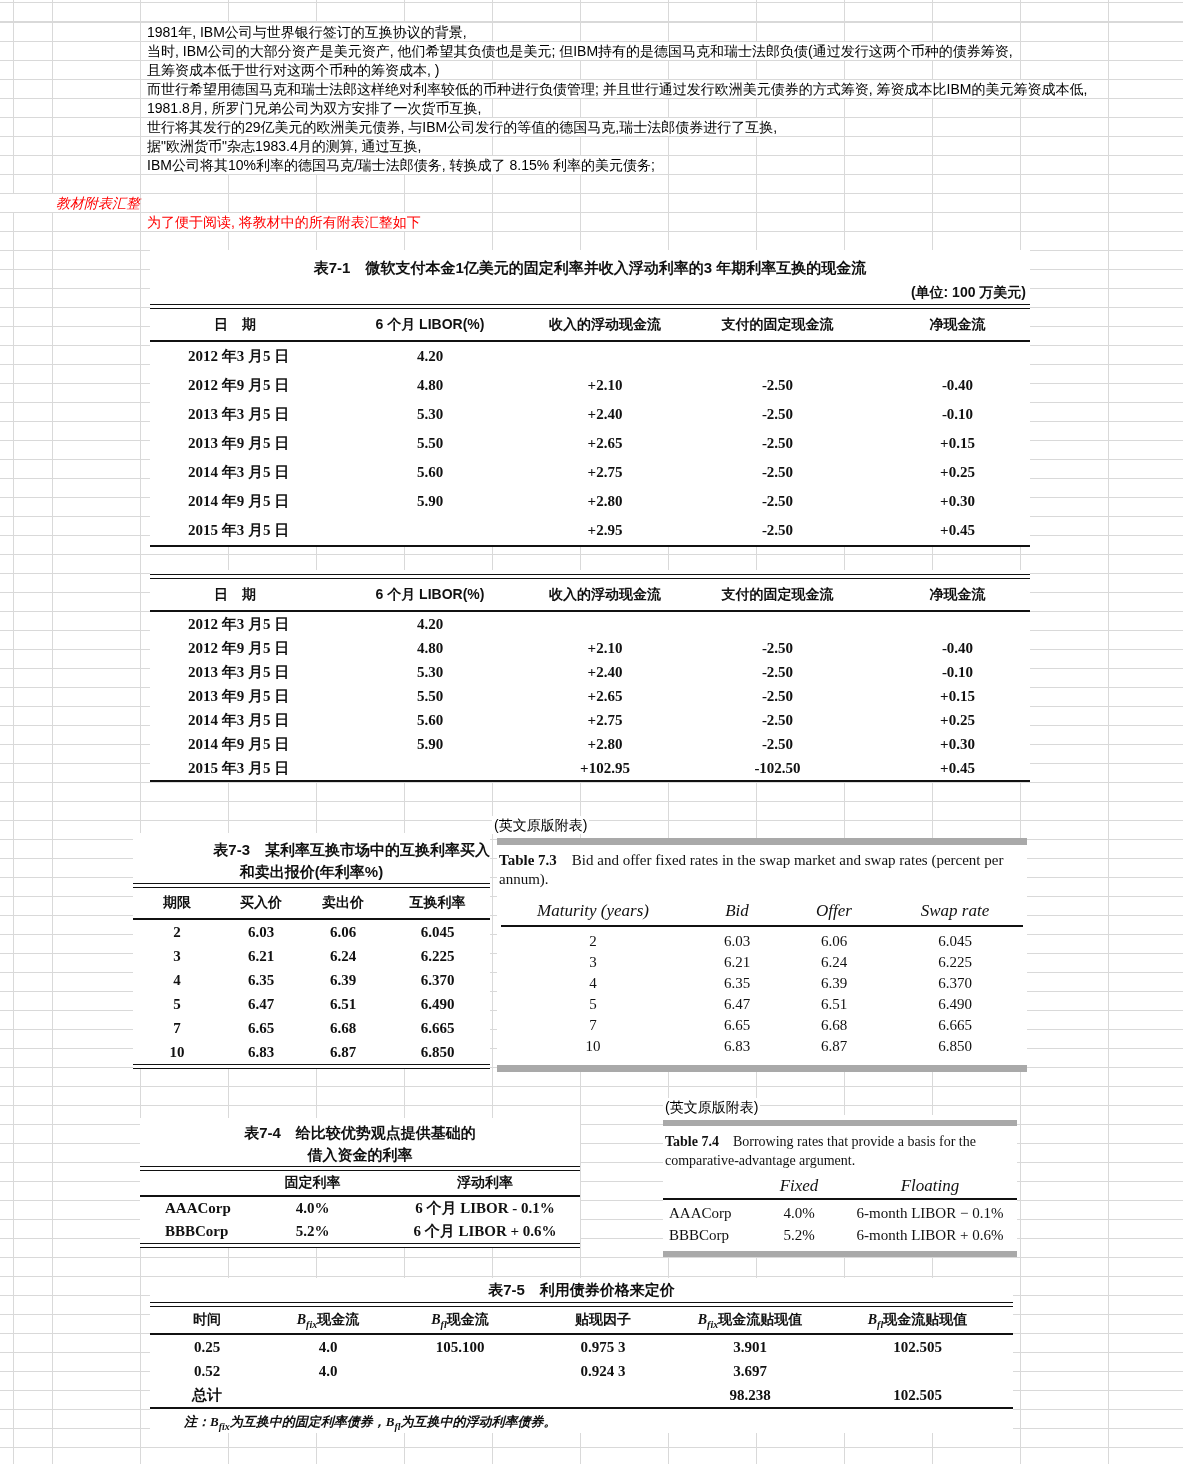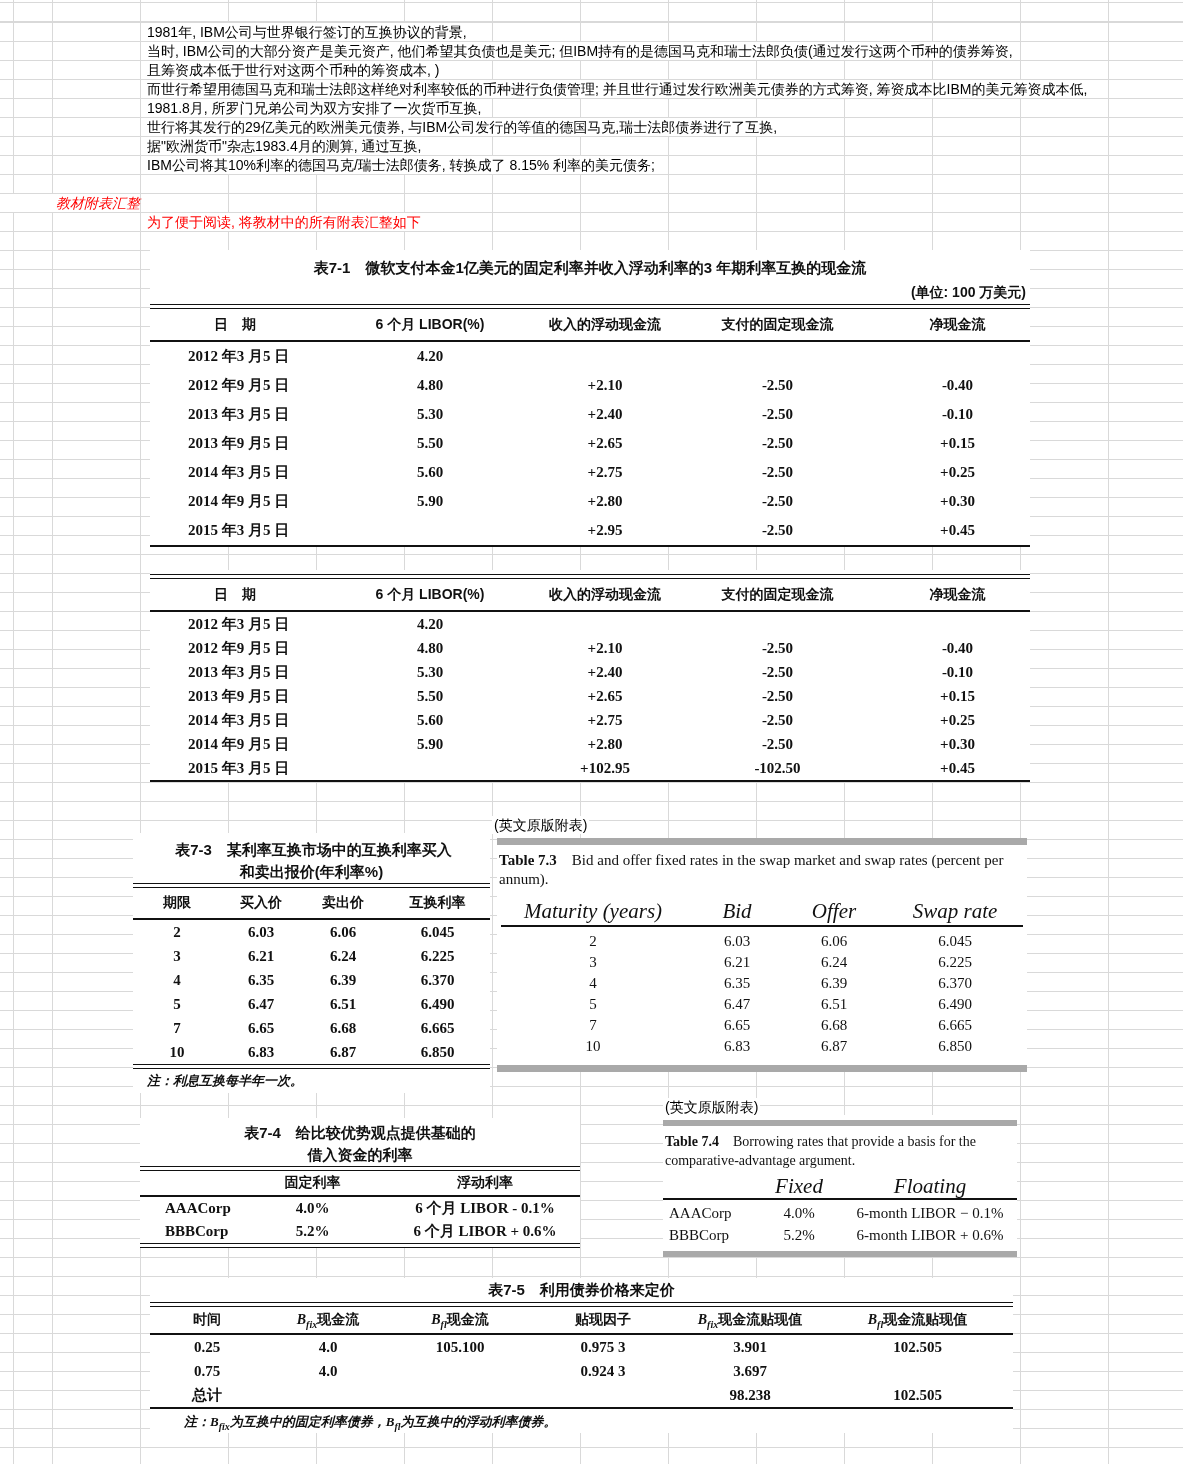--- a/index.html
+++ b/index.html
@@ -34,21 +34,21 @@
   .unit-line{font-size:14px;font-weight:bold;text-align:right;height:24px;line-height:24px;padding-right:4px;}
   .drule{height:3px;border-top:1px solid #111;border-bottom:1px solid #111;}
   .hline{border-top:2px solid #111;}
   .brule{border-top:2px solid #111;}
   .hrow{display:grid;align-items:center;}
   .hcell{text-align:center;font-size:14px;font-weight:bold;white-space:nowrap;}
   .trow{display:grid;align-items:center;}
   .tcell{text-align:center;font-size:15px;font-family:"Liberation Serif","DejaVu Serif",serif;white-space:nowrap;}
   .cn .tcell{font-weight:bold;}
   .en .tcell{font-weight:normal;font-size:15px;}
-  .en .hcell{font-family:"Liberation Serif","DejaVu Serif",serif;font-style:italic;font-weight:normal;font-size:21px;}
+  .en .hcell{font-family:"Liberation Serif","DejaVu Serif",serif;font-style:italic;font-weight:normal;font-size:17px;}
   
   .t71grid{grid-template-columns:170px 220px 130px 215px 145px;}
   .t71grid .tcell:first-child{text-align:left;padding-left:38px;}
   .t71grid{height:29px;}
   .t72grid{grid-template-columns:170px 220px 130px 215px 145px;height:24px;}
   .t72grid .tcell:first-child{text-align:left;padding-left:38px;}
   .t73cngrid{grid-template-columns:88px 80px 84px 105px;height:24px;}
   .t73engrid{grid-template-columns:192px 96px 98px 144px;height:21px;}
   .t74cngrid{grid-template-columns:95px 155px 190px;height:23px;}
   .t74cngrid .tcell:first-child{text-align:left;padding-left:25px;font-family:"Liberation Serif","DejaVu Serif",serif;}
@@ -215,21 +215,21 @@
           <div class="tcell">-102.50</div>
           <div class="tcell">+0.45</div>
         </div>
       </div>
     <div class="brule"></div>
   </div>
 
   <div class="en-label" style="left:492px;top:816px;">(英文原版附表)</div>
 
   <div class="scan cn" style="left:133px;top:833px;width:357px;padding-top:6px;">
-    <div class="cn-title2" style="text-align:center;padding-left:4px;">表7-3　某利率互换市场中的互换利率买入</div>
+    <div class="cn-title2" style="text-align:right;padding-left:4px;">表7-3　某利率互换市场中的互换利率买入</div>
     <div class="cn-title2">和卖出报价(年利率%)</div>
     <div class="drule"></div>
     <div class="hrow t73cngrid">
       <div class="hcell">期限</div>
       <div class="hcell">买入价</div>
       <div class="hcell">卖出价</div>
       <div class="hcell">互换利率</div>
     </div>
     <div class="hline"></div>
     <div>
@@ -264,21 +264,20 @@
           <div class="tcell">6.665</div>
         </div>
         <div class="trow t73cngrid">
           <div class="tcell">10</div>
           <div class="tcell">6.83</div>
           <div class="tcell">6.87</div>
           <div class="tcell">6.850</div>
         </div>
       </div>
     <div class="drule"></div>
-    <div class="cn-note">注：利息互换每半年一次。</div>
   </div>
 
   <div class="scan en" style="left:497px;top:838px;width:530px;">
     <div class="ebar"></div>
     <div class="en-title">
       <span class="tlabel">Table 7.3</span>
       <span>&nbsp;&nbsp;</span>
       <span>Bid and offer fixed rates in the swap market and swap rates (percent per annum).</span>
     </div>
     <div class="hrow t73engrid">
@@ -401,21 +400,21 @@
     <div>
         <div class="trow t75grid">
           <div class="tcell">0.25</div>
           <div class="tcell">4.0</div>
           <div class="tcell">105.100</div>
           <div class="tcell">0.975 3</div>
           <div class="tcell">3.901</div>
           <div class="tcell">102.505</div>
         </div>
         <div class="trow t75grid">
-          <div class="tcell">0.75</div>
+          <div class="tcell">0.52</div>
           <div class="tcell">4.0</div>
           <div class="tcell"></div>
           <div class="tcell">0.924 3</div>
           <div class="tcell">3.697</div>
           <div class="tcell"></div>
         </div>
         <div class="trow t75grid">
           <div class="tcell">总计</div>
           <div class="tcell"></div>
           <div class="tcell"></div>

